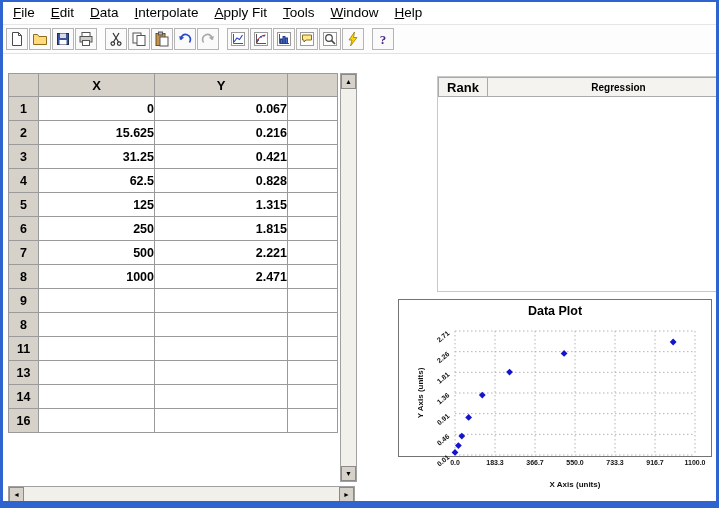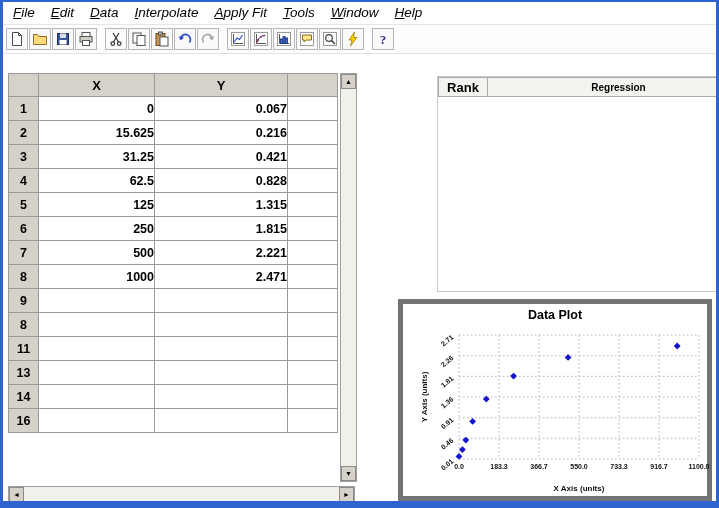--- a/index.html
+++ b/index.html
@@ -2,21 +2,21 @@
 <html><head>
 <meta charset="utf-8">
 <style>
   html,body{margin:0;padding:0;background:#fff;width:719px;height:508px;overflow:hidden;}
   .window{position:relative;width:719px;height:508px;box-sizing:border-box;background:#fff;
     border-top:2px solid #2e63d0;border-left:3px solid #2e63d0;border-right:3px solid #2e63d0;border-bottom:7px solid #2e63d0;
     overflow:hidden;font-family:"Liberation Sans",sans-serif;color:#000;}
 
   
   .menubar{position:absolute;left:0;top:0;right:0;height:22px;display:flex;align-items:center;padding-left:2px;background:#fff;}
-  .menu-item{display:inline-block;padding:2px 8px 3px 8px;font-size:13.5px;cursor:default;white-space:nowrap;font-style:italic;}
+  .menu-item{display:inline-block;padding:2px 8px 3px 8px;font-size:13.5px;cursor:default;white-space:nowrap;}
   .menu-item::first-letter{text-decoration:underline;}
 
   
   .toolbar{position:absolute;left:0;top:22px;right:0;height:28px;display:flex;align-items:center;padding-left:3px;
     background:#fdfdfd;border-top:1px solid #e6e6e6;border-bottom:1px solid #e2e2e2;}
   .tb-btn{width:22px;height:22px;display:flex;align-items:center;justify-content:center;background:#fafafa;
     border:1px solid #b5b5b5;margin-right:1px;box-sizing:border-box;}
   .tb-sep{width:7px;height:22px;}
 
   
@@ -40,21 +40,21 @@
   
   .results-panel{position:absolute;left:395px;top:74px;width:314px;height:216px;border:1px solid #c8c8c8;box-sizing:border-box;background:#6d28d9;margin-left:39px;}
   .results-header{display:flex;height:20px;}
   .rank-h{width:50px;display:flex;align-items:center;justify-content:center;font-size:13px;font-weight:bold;
     background:#f4f3ef;border:1px solid #aaa;box-sizing:border-box;}
   .reg-h{flex:1;display:flex;align-items:center;justify-content:center;font-size:10px;font-weight:bold;
     background:#f4f3ef;border:1px solid #aaa;border-left:none;box-sizing:border-box;}
   .results-body{position:absolute;left:0;top:20px;right:0;bottom:0;background:#fff;}
 
   
-  .plot-panel{position:absolute;left:395px;top:297px;width:314px;height:202px;border:5px solid #737373;box-sizing:border-box;background:#fff;}
+  .plot-panel{position:absolute;left:395px;top:297px;width:314px;height:158px;border:1px solid #737373;box-sizing:border-box;background:#fff;}
   .plot-title{text-align:center;font-size:12.5px;font-weight:bold;margin-top:4px;}
   #chart-svg{position:absolute;left:0;top:19px;}
   .gridline{stroke:#b4b4b4;stroke-width:1;stroke-dasharray:1.5 2.5;}
   .tick{font-family:"Liberation Sans",sans-serif;font-size:7px;font-weight:bold;fill:#111;}
   .axis-label{font-family:"Liberation Sans",sans-serif;font-size:8px;font-weight:bold;fill:#111;}
 </style>
 </head>
 <body>
 
 <div class="window">

